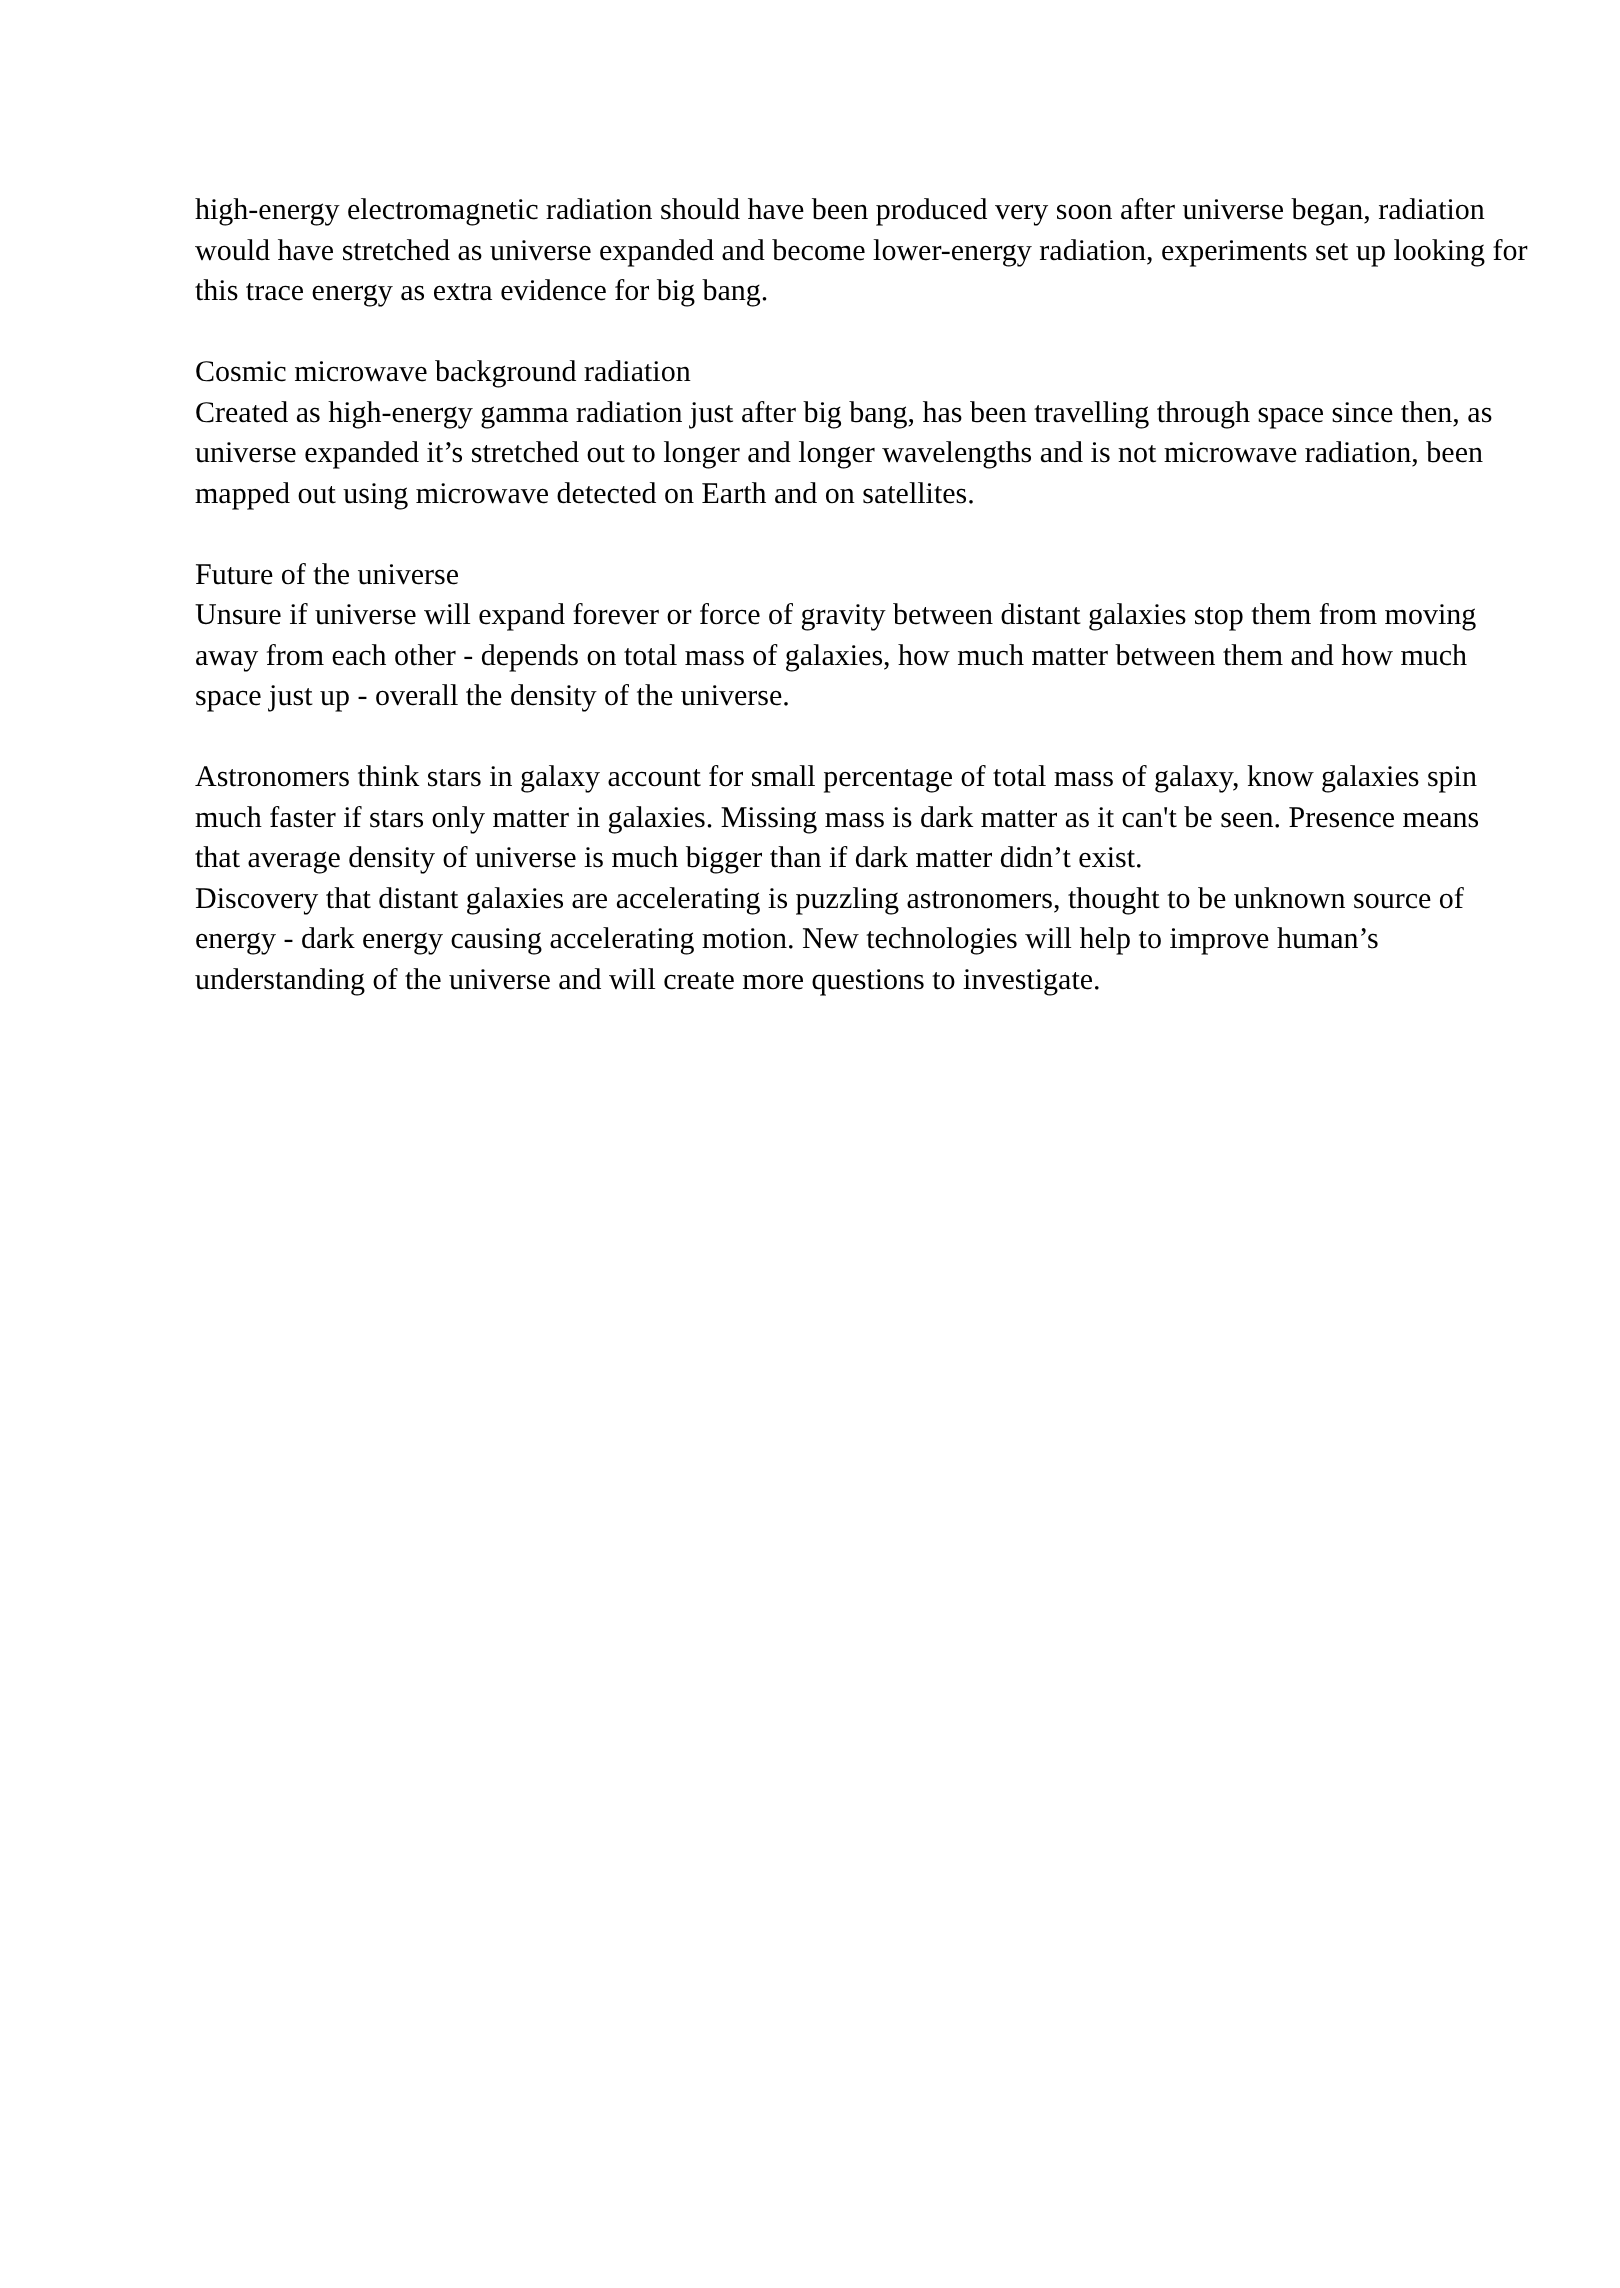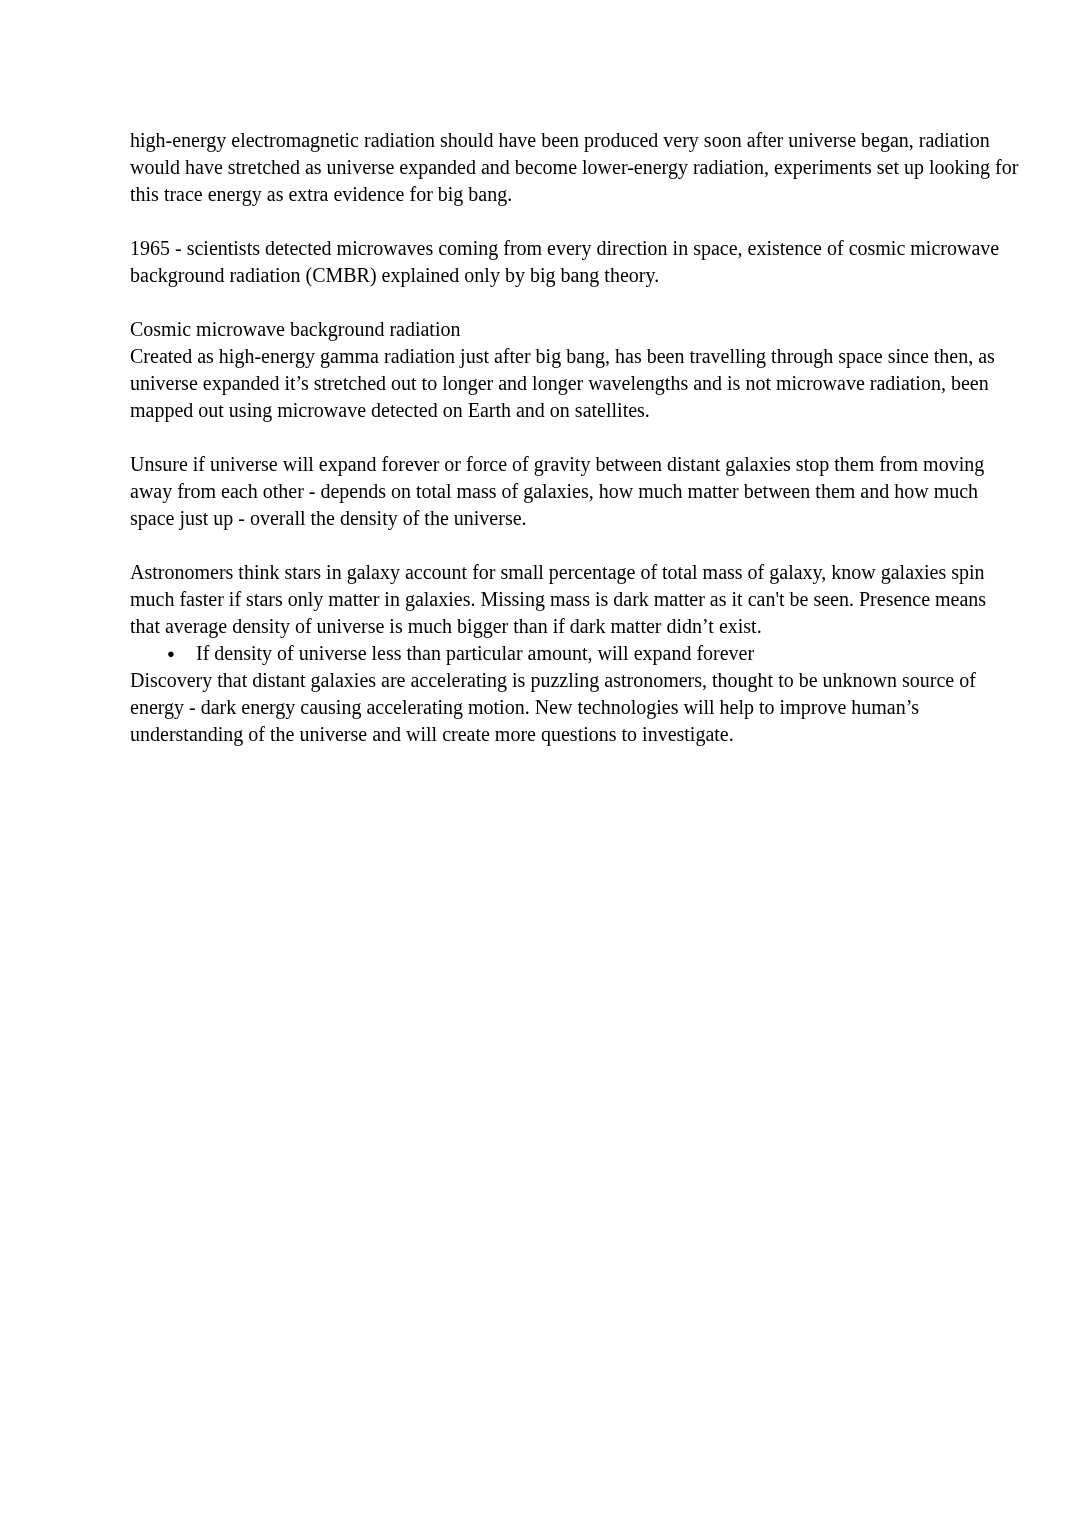--- a/index.html
+++ b/index.html
@@ -52,28 +52,27 @@
     line-height: 27px;
   }
 </style>
 </head>
 <body>
 
 <div class="page">
 
   <p class="para">high-energy electromagnetic radiation should have been produced very soon after universe began, radiation would have stretched as universe expanded and become lower-energy radiation, experiments set up looking for this trace energy as extra evidence for big bang.</p>
 
-  <p class="para">1965 - scientists detected microwaves coming from every direction in space, existence of cosmic microwave background radiation (CMBR) explained only by big bang theory.</p>
 
   <h2 class="doc-heading">Cosmic microwave background radiation</h2>
   <p class="para">Created as high-energy gamma radiation just after big bang, has been travelling through space since then, as universe expanded it’s stretched out to longer and longer wavelengths and is not microwave radiation, been mapped out using microwave detected on Earth and on satellites.</p>
 
+  <h2 class="doc-heading">Future of the universe</h2>
   <p class="para">Unsure if universe will expand forever or force of gravity between distant galaxies stop them from moving away from each other - depends on total mass of galaxies, how much matter between them and how much space just up - overall the density of the universe.</p>
 
   <p class="para tight">Astronomers think stars in galaxy account for small percentage of total mass of galaxy, know galaxies spin much faster if stars only matter in galaxies. Missing mass is dark matter as it can't be seen. Presence means that average density of universe is much bigger than if dark matter didn’t exist.</p>
 
   <ul class="doc-list">
-    <li>If density of universe less than particular amount, will expand forever</li>
   </ul>
 
   <p class="para tight">Discovery that distant galaxies are accelerating is puzzling astronomers, thought to be unknown source of energy - dark energy causing accelerating motion. New technologies will help to improve human’s understanding of the universe and will create more questions to investigate.</p>
 
 </div>
 
 </body></html>

